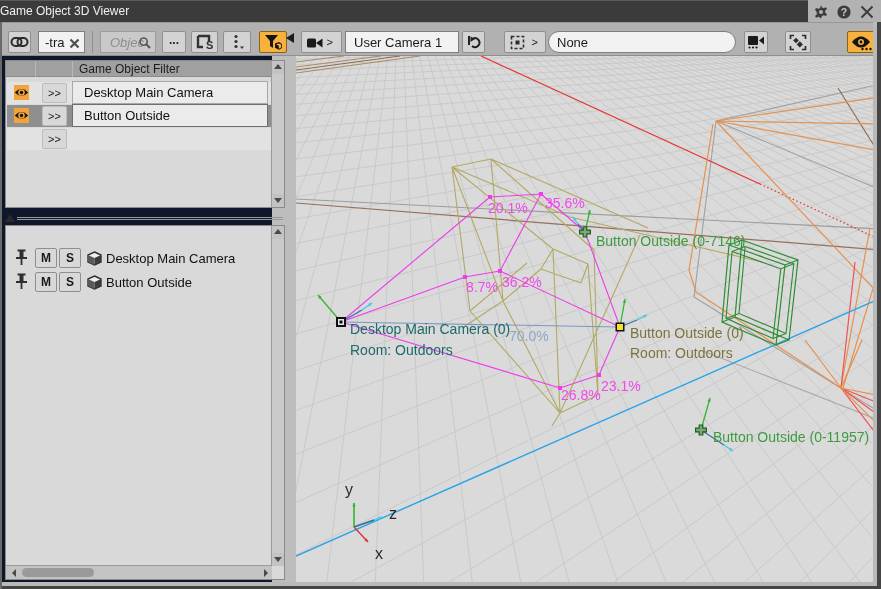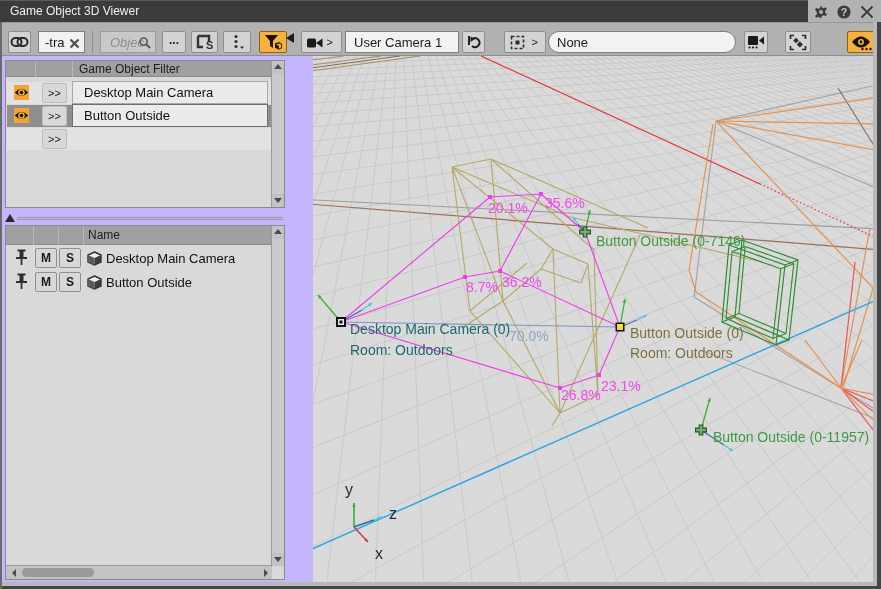--- a/index.html
+++ b/index.html
@@ -1,29 +1,29 @@
 <!DOCTYPE html>
 <html><head><meta charset="utf-8"><style>
 * { margin:0; padding:0; box-sizing:border-box; }
 html,body { width:881px; height:589px; overflow:hidden; }
 body { font-family:"Liberation Sans", sans-serif; position:relative;
        background:#bdbdbd; }
 .titlebar { position:absolute; left:0; top:0; width:881px; height:22px;
   background:#3b3b3b; border-top:1px solid #5a5a5a; color:#f0f0f0;
-  font-size:12px; line-height:21px; padding-left:10px; }
+  font-size:12px; line-height:21px; }
 .tico { position:absolute; top:4px; width:16px; height:16px; }
 .toolbar { position:absolute; left:0; top:22px; width:881px; height:34px;
   background:#b1b1b1; border-top:1px solid #989898; border-bottom:1px solid #8f8f8f; }
 .btn { position:absolute; top:31px; height:22px; background:#d3d3d3;
   border:1px solid #8f8f8f; border-radius:2px; font-size:12px; color:#222;
   text-align:center; }
 .tbox { position:absolute; top:31px; height:22px; background:#f2f2f2;
   border:1px solid #7e7e7e; font-size:13px; color:#1a1a1a; }
-.panel { position:absolute; left:0; top:56px; width:313px; height:527px;
-  background:#c4b5fd; border-left:1px solid #8a8a8a; }
+.panel { position:absolute; left:0; top:56px; width:272px; height:527px;
+  background:#0f172a; border-left:1px solid #8a8a8a; }
 .grid { position:absolute; left:4px; border:1px solid #8a8a8a; background:#d9d9d9; }
 .ghead { position:absolute; background:#a0a0a0; border-bottom:1px solid #8b8b8b;
   font-size:12px; color:#1c1c1c; }
 .vscroll { position:absolute; right:0; top:0; width:13px; background:#cacaca;
   border-left:1px solid #9a9a9a; }
 .sbtn { position:absolute; left:0; width:12px; height:13px; background:#c3c3c3; }
 .up { position:absolute; left:2px; top:3px; width:0; height:0;
   border:4px solid transparent; border-bottom:5px solid #4a4a4a; border-top:0; }
 .dn { position:absolute; left:2px; top:4px; width:0; height:0;
   border:4px solid transparent; border-top:5px solid #4a4a4a; border-bottom:0; }
@@ -272,26 +272,20 @@
           <i class="dn"></i>
         </div>
       </div>
 </div>
 <svg width="10" height="8" style="position:absolute;left:4px;top:158px;" viewBox="0 0 10 8">
       <path d="M5 0 10 8H0Z" fill="#2a2a2a"></path>
     </svg>
 <div style="position:absolute;left:16px;top:161px;width:266px;height:1px;background:#989898"></div>
 <div style="position:absolute;left:16px;top:163px;width:266px;height:1px;background:#989898"></div>
 <div class="grid" style="top:169px; width:280px; height:355px;">
-<div class="ghead" style="left:0;top:0;width:266px;height:19px;">
-        <span style="position:absolute;left:82px;top:2px;">Name</span>
-        <span style="position:absolute;left:27px;top:0;width:1px;height:19px;background:#b8b8b8"></span>
-        <span style="position:absolute;left:52px;top:0;width:1px;height:19px;background:#b8b8b8"></span>
-        <span style="position:absolute;left:77px;top:0;width:1px;height:19px;background:#b8b8b8"></span>
-      </div>
 <div style="position:absolute;left:0;top:20px;width:266px;height:24px;">
 <svg width="13" height="17" style="position:absolute;left:9px;top:3px;" viewBox="0 0 13 17">
           <path d="M2.5 1.5h8" stroke="#2f2f2f" stroke-width="2"></path>
           <path d="M4.5 1.5h4v7h-4Z" fill="#2f2f2f"></path>
           <path d="M1 9h11M6.5 9v7" stroke="#2f2f2f" stroke-width="1.8"></path>
         </svg>
 <div class="rowbtn" style="left:29px;top:2px;width:22px;height:20px;line-height:19px;font-weight:bold;font-size:12px;">M</div>
 <div class="rowbtn" style="left:53px;top:2px;width:22px;height:20px;line-height:19px;font-weight:bold;font-size:12px;">S</div>
 <svg width="15" height="15" style="position:absolute;left:81px;top:5px;" viewBox="0 0 15 15">
           <path d="M7.5 1 14 4v7L7.5 14 1 11V4Z" fill="#f0f0f0" stroke="#2f2f2f" stroke-width="1.4"></path>

